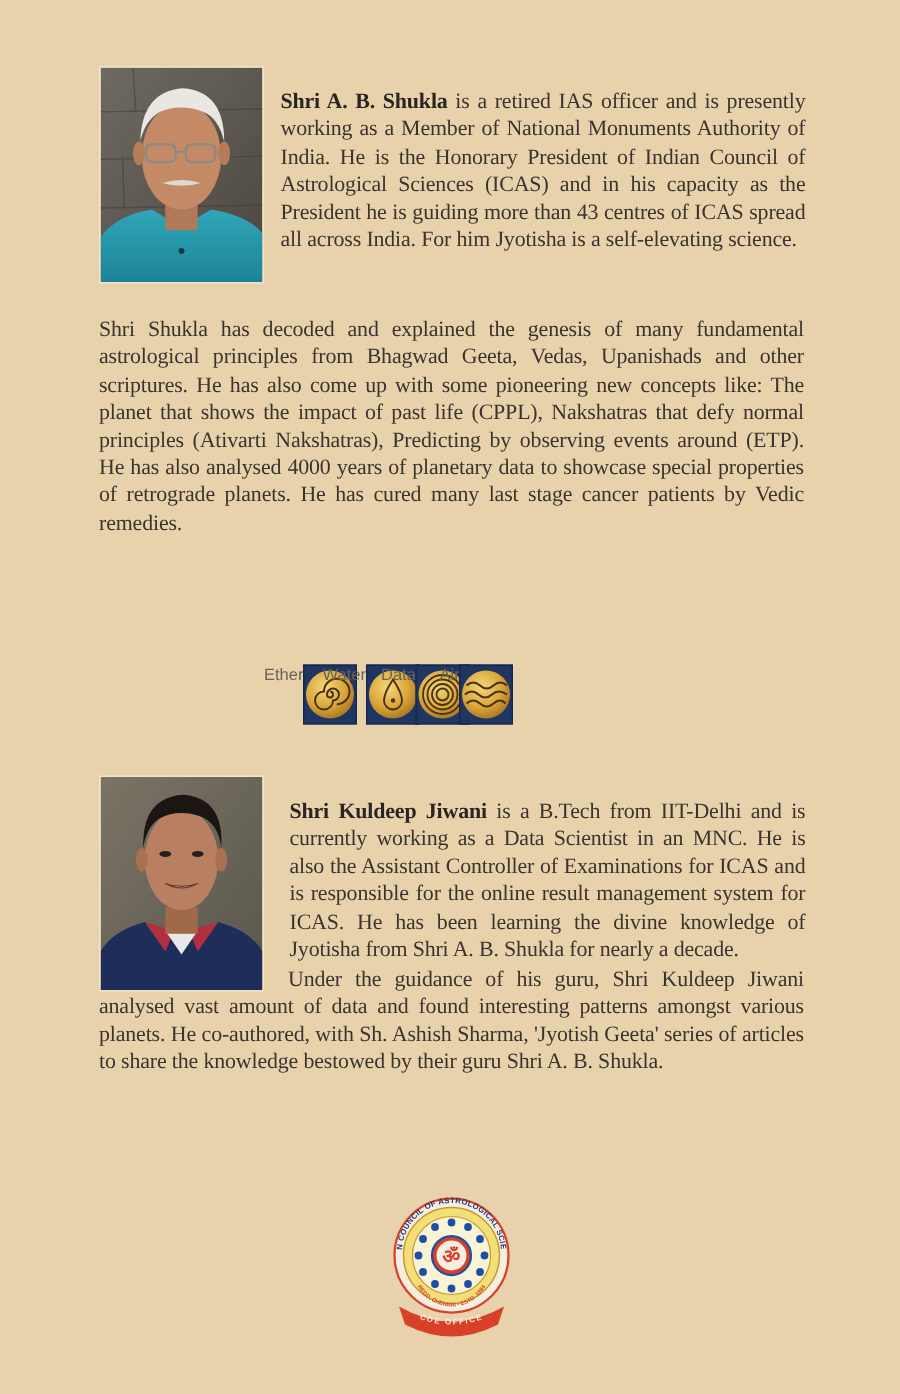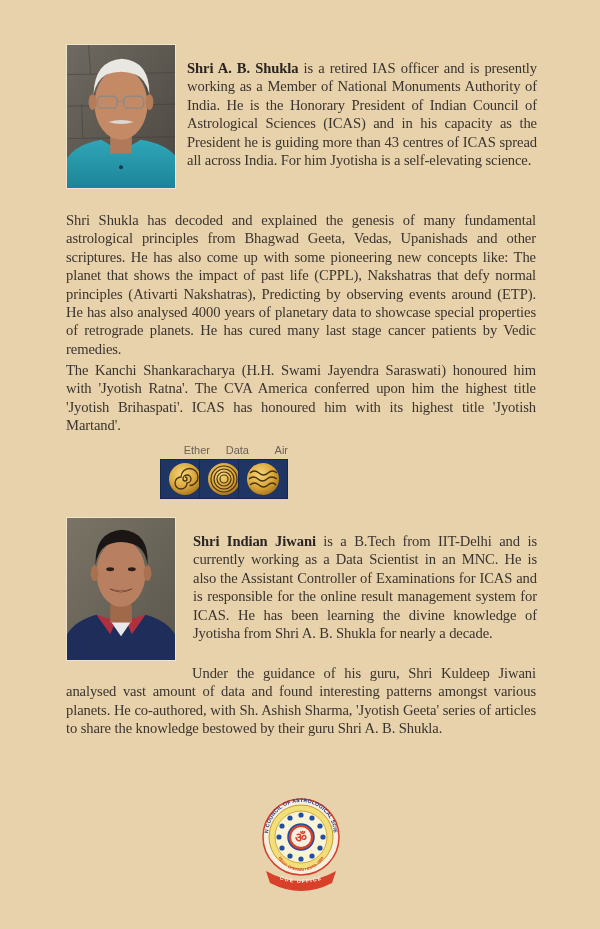--- a/index.html
+++ b/index.html
@@ -33,31 +33,31 @@
       text-align: justify;
       text-align-last: left;
       letter-spacing: -0.1px;
     }
     .para b { font-weight: bold; color: #2a2522; }
     .p-shukla-intro { left: 187px; top: 59px; width: 350px; }
     .p-shukla-work  { left: 66px;  top: 211px; width: 470px; }
     .p-shukla-honor { left: 66px;  top: 361px; width: 470px; }
 
     .p-jiwani-intro { left: 193px; top: 532px; width: 344px; }
-    .p-jiwani-work  { left: 66px;  top: 664px; width: 470px; text-indent: 126px; }
+    .p-jiwani-work  { left: 66px;  top: 644px; width: 470px; text-indent: 126px; }
     .p-jiwani-award { left: 66px;  top: 758px; width: 470px; }
 
     .elements {
       position: absolute;
       left: 176px; top: 443px;
       display: flex; gap: 5px;
     }
     .element {
       width: 34px;
-      display: flex; flex-direction: column; align-items: flex-end;
+      display: flex; flex-direction: row; align-items: flex-start;
     }
     .element-label {
       font-family: "Liberation Sans", "DejaVu Sans", sans-serif;
       font-size: 11px;
       color: #6b6256;
       height: 16px;
       line-height: 14px;
     }
     .element-tile {
       width: 50px; height: 40px;
@@ -111,36 +111,45 @@
       <line x1="51" y1="57" x2="58" y2="57" stroke="#8c8a86" stroke-width="1.2"></line>
       <path d="M42 78 Q55 74 68 78 Q55 82 42 78 Z" fill="#dcd9d2"></path>
       <circle cx="55" cy="124" r="2" fill="#0f3b44"></circle>
     </svg>
   </div>
 
   <p class="para p-shukla-intro"><b>Shri A. B. Shukla</b><span> is a retired IAS officer and is presently working as a Member of National Monuments Authority of India. He is the Honorary President of Indian Council of Astrological Sciences (ICAS) and in his capacity as the President he is guiding more than 43 centres of ICAS spread all across India. For him Jyotisha is a self-elevating science.</span></p>
 
   <p class="para p-shukla-work">Shri Shukla has decoded and explained the genesis of many fundamental astrological principles from Bhagwad Geeta, Vedas, Upanishads and other scriptures. He has also come up with some pioneering new concepts like: The planet that shows the impact of past life (CPPL), Nakshatras that defy normal principles (Ativarti Nakshatras), Predicting by observing events around (ETP). He has also analysed 4000 years of planetary data to showcase special properties of retrograde planets. He has cured many last stage cancer patients by Vedic remedies.</p>
 
-  <p class="para p-shukla-honor">The Kanchi Shankaracharya (H.H. Swami Jayendra Saraswati) honoured him with 'Jyotish Ratna'. The CVA America conferred upon him the highest title 'Jyotish Brihaspati'. ICAS has honoured him with its highest title 'Jyotish Martand'.</p>
 
   <div class="elements">
     <div class="element">
       <span class="element-label">Ether</span>
       <div class="element-tile">
         <svg viewBox="0 0 34 34">
           <defs>
               <radialGradient id="g1" cx="0.4" cy="0.35" r="0.7">
                 <stop offset="0" stop-color="#f5d77a"></stop>
                 <stop offset="0.6" stop-color="#d9a63a"></stop>
                 <stop offset="1" stop-color="#a8741c"></stop>
               </radialGradient>
             </defs>
           <circle cx="17" cy="17" r="16" fill="url(#g1)"></circle>
           <path d="M17 17 m0 -2 a2 2 0 1 1 -2 2 a4 4 0 1 1 4 4 a6 6 0 1 1 -6 -6 a8.5 8.5 0 1 1 8.5 8.5" fill="none" stroke="#4a3210" stroke-width="1.3"></path>
+        </svg>
+      </div>
+    </div>
+    <div class="element">
+      <span class="element-label">Water</span>
+      <div class="element-tile">
+        <svg viewBox="0 0 34 34">
+          <circle cx="17" cy="17" r="16" fill="url(#g1)"></circle>
+          <path d="M17 7 Q11 16 11 21 A6 6 0 0 0 23 21 Q23 16 17 7 Z" fill="none" stroke="#4a3210" stroke-width="1.3"></path>
+          <circle cx="17" cy="21" r="1.5" fill="#4a3210"></circle>
         </svg>
       </div>
     </div>
     <div class="element">
       <span class="element-label">Data</span>
       <div class="element-tile">
         <svg viewBox="0 0 34 34">
           <circle cx="17" cy="17" r="16" fill="url(#g1)"></circle>
           <g fill="none" stroke="#4a3210" stroke-width="1.2">
             <circle cx="17" cy="17" r="13"></circle>
@@ -182,21 +191,21 @@
       <ellipse cx="55" cy="56" rx="25" ry="34" fill="#b88060"></ellipse>
       <path d="M29 48 Q28 14 56 12 Q84 14 82 48 Q80 30 66 26 Q52 22 40 28 Q31 34 29 48 Z" fill="#1b1613"></path>
       <ellipse cx="28" cy="56" rx="4" ry="8" fill="#a9714f"></ellipse>
       <ellipse cx="82" cy="56" rx="4" ry="8" fill="#a9714f"></ellipse>
       <ellipse cx="44" cy="52" rx="4" ry="2" fill="#2a1e18"></ellipse>
       <ellipse cx="66" cy="52" rx="4" ry="2" fill="#2a1e18"></ellipse>
       <path d="M44 72 Q55 78 66 72 Q55 76 44 72 Z" fill="#f0e8e0" stroke="#6a3a2a" stroke-width="0.8"></path>
     </svg>
   </div>
 
-  <p class="para p-jiwani-intro"><b>Shri Indian Jiwani</b><span> is a B.Tech from IIT-Delhi and is currently working as a Data Scientist in an MNC. He is also the Assistant Controller of Examinations for ICAS and is responsible for the online result management system for ICAS. He has been learning the divine knowledge of Jyotisha from Shri A. B. Shukla for nearly a decade.</span></p>
+  <p class="para p-jiwani-intro"><b>Shri Kuldeep Jiwani</b><span> is a B.Tech from IIT-Delhi and is currently working as a Data Scientist in an MNC. He is also the Assistant Controller of Examinations for ICAS and is responsible for the online result management system for ICAS. He has been learning the divine knowledge of Jyotisha from Shri A. B. Shukla for nearly a decade.</span></p>
 
   <p class="para p-jiwani-work">Under the guidance of his guru, Shri Kuldeep Jiwani analysed vast amount of data and found interesting patterns amongst various planets. He co-authored, with Sh. Ashish Sharma, 'Jyotish Geeta' series of articles to share the knowledge bestowed by their guru Shri A. B. Shukla.</p>
 
 
   <div class="logo">
     <svg viewBox="0 0 82 96">
       <defs>
         <path id="ringPath" d="M 8 38 A 33 33 0 0 1 74 38"></path>
         <path id="bottomPath" d="M 15 48 A 26 26 0 0 0 67 48"></path>
         <path id="ribbonPath" d="M 14 80 Q 41 92 68 80"></path>

